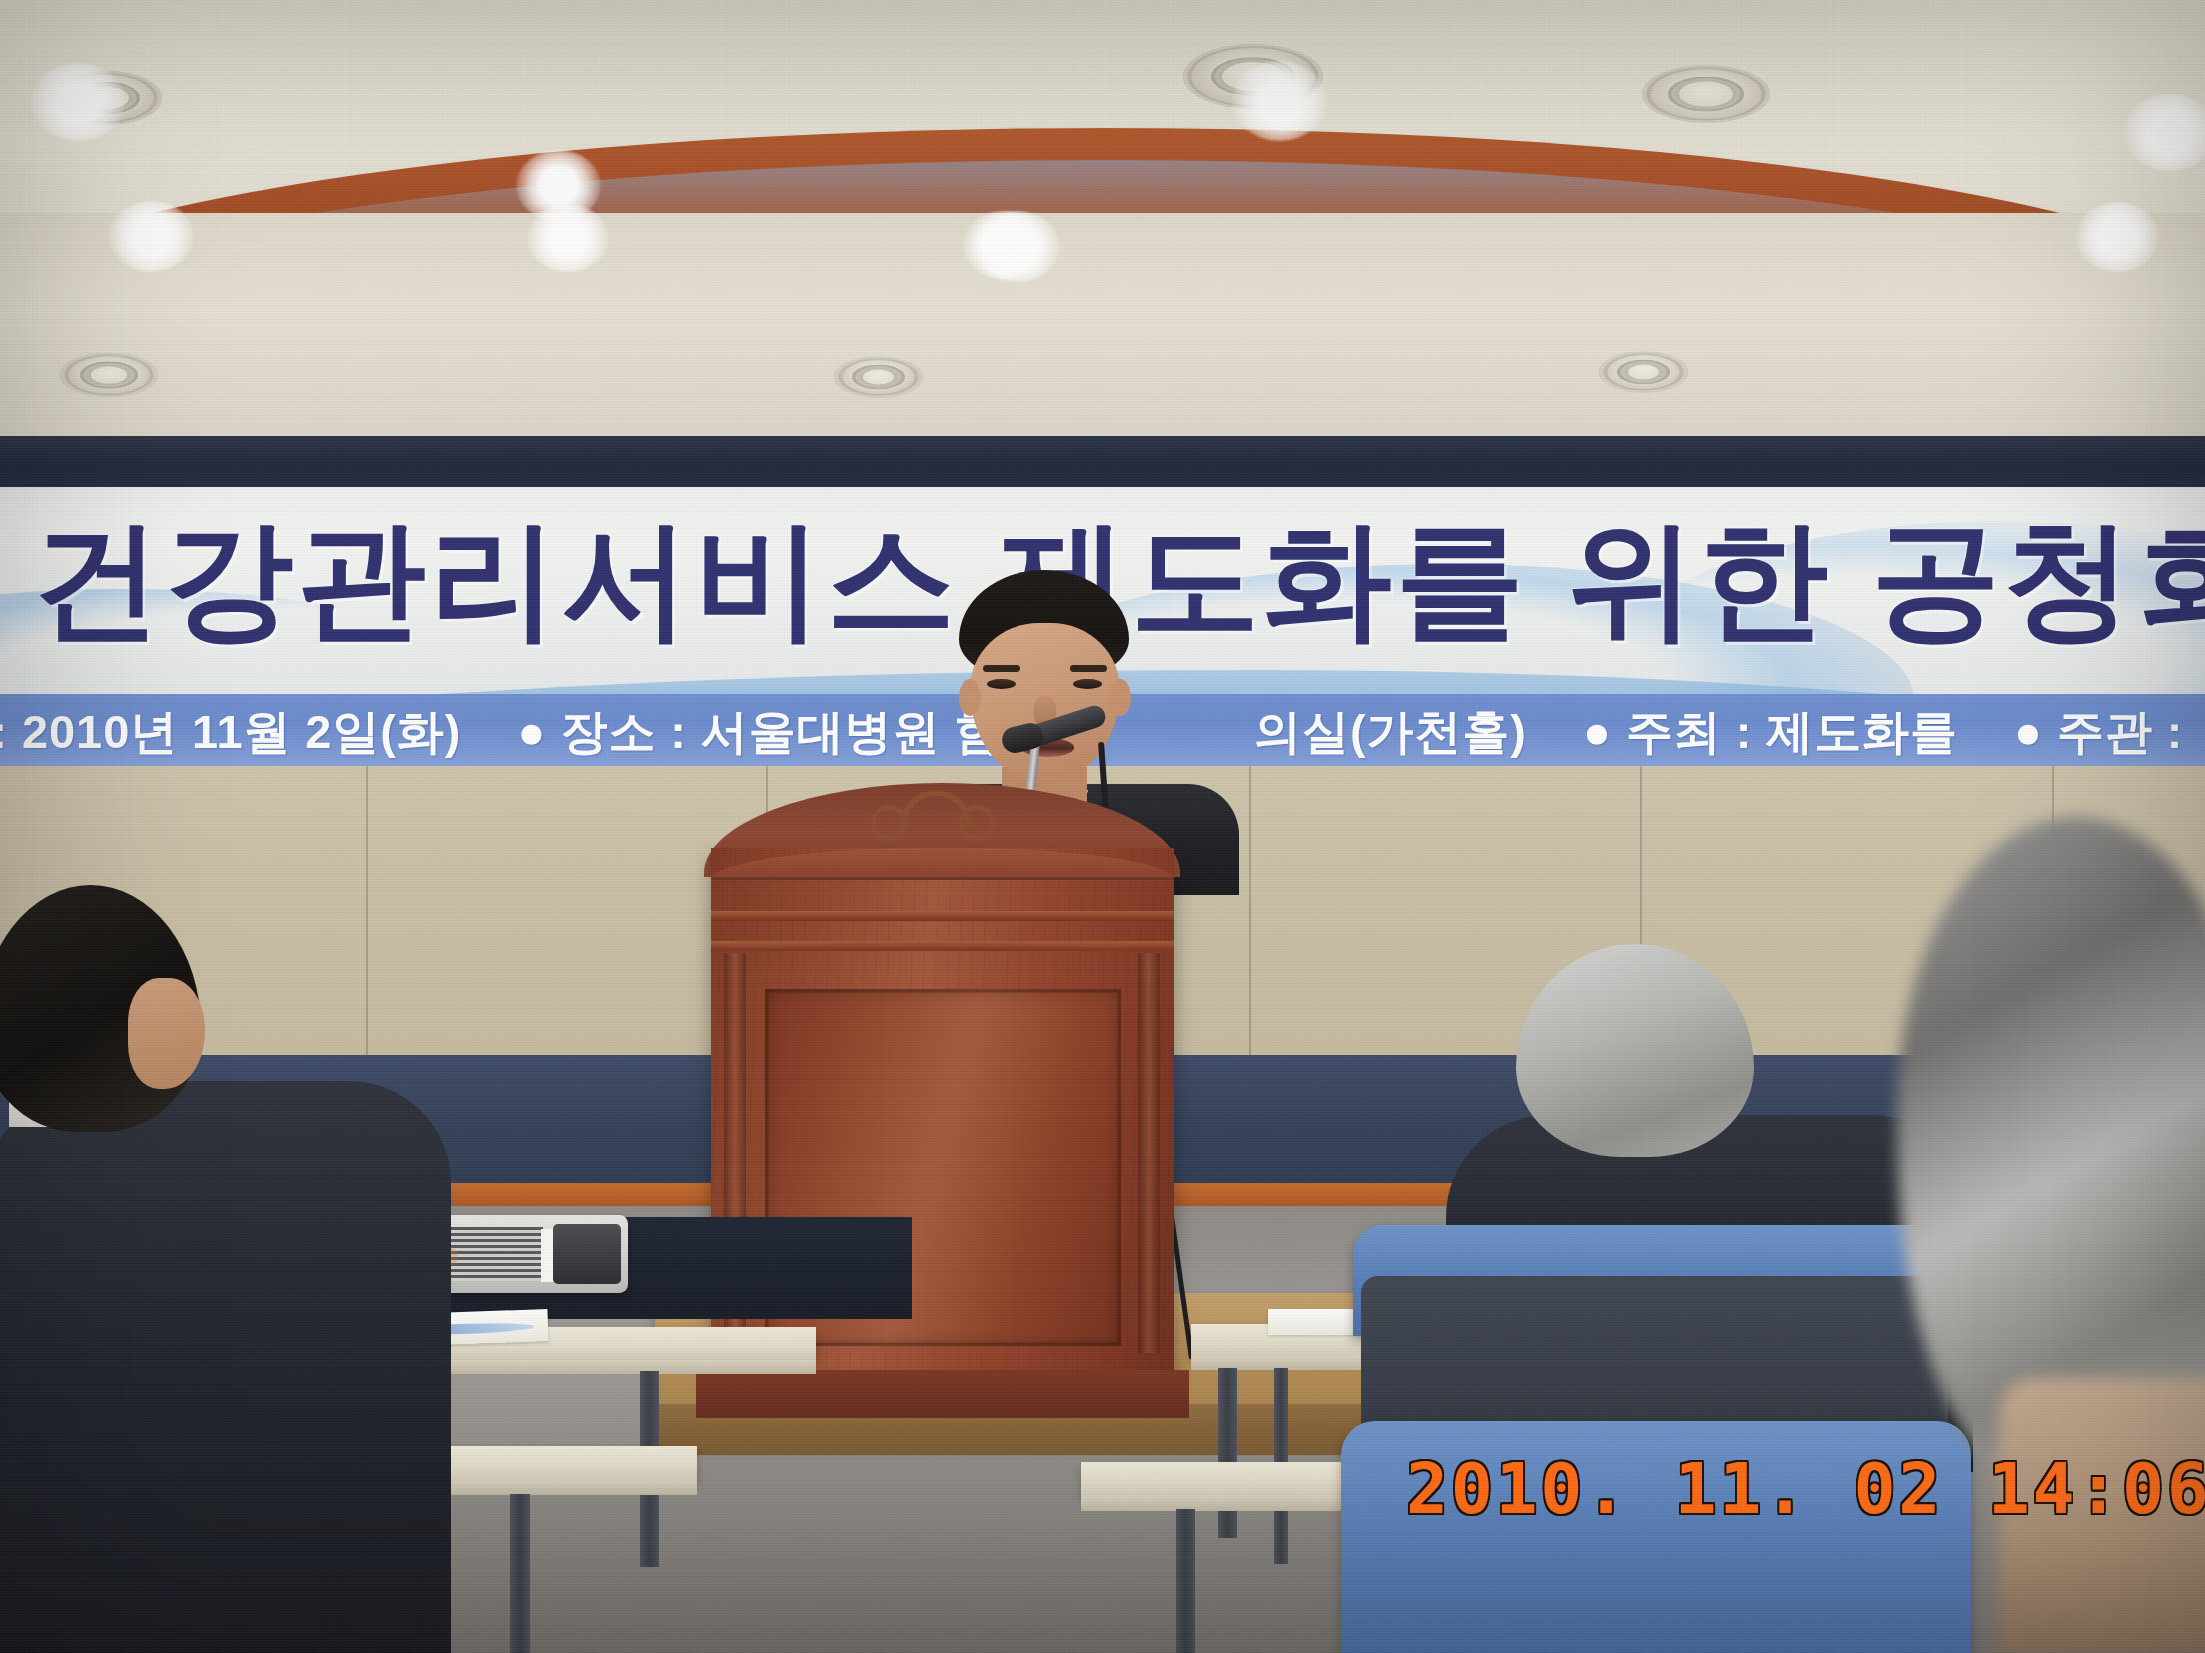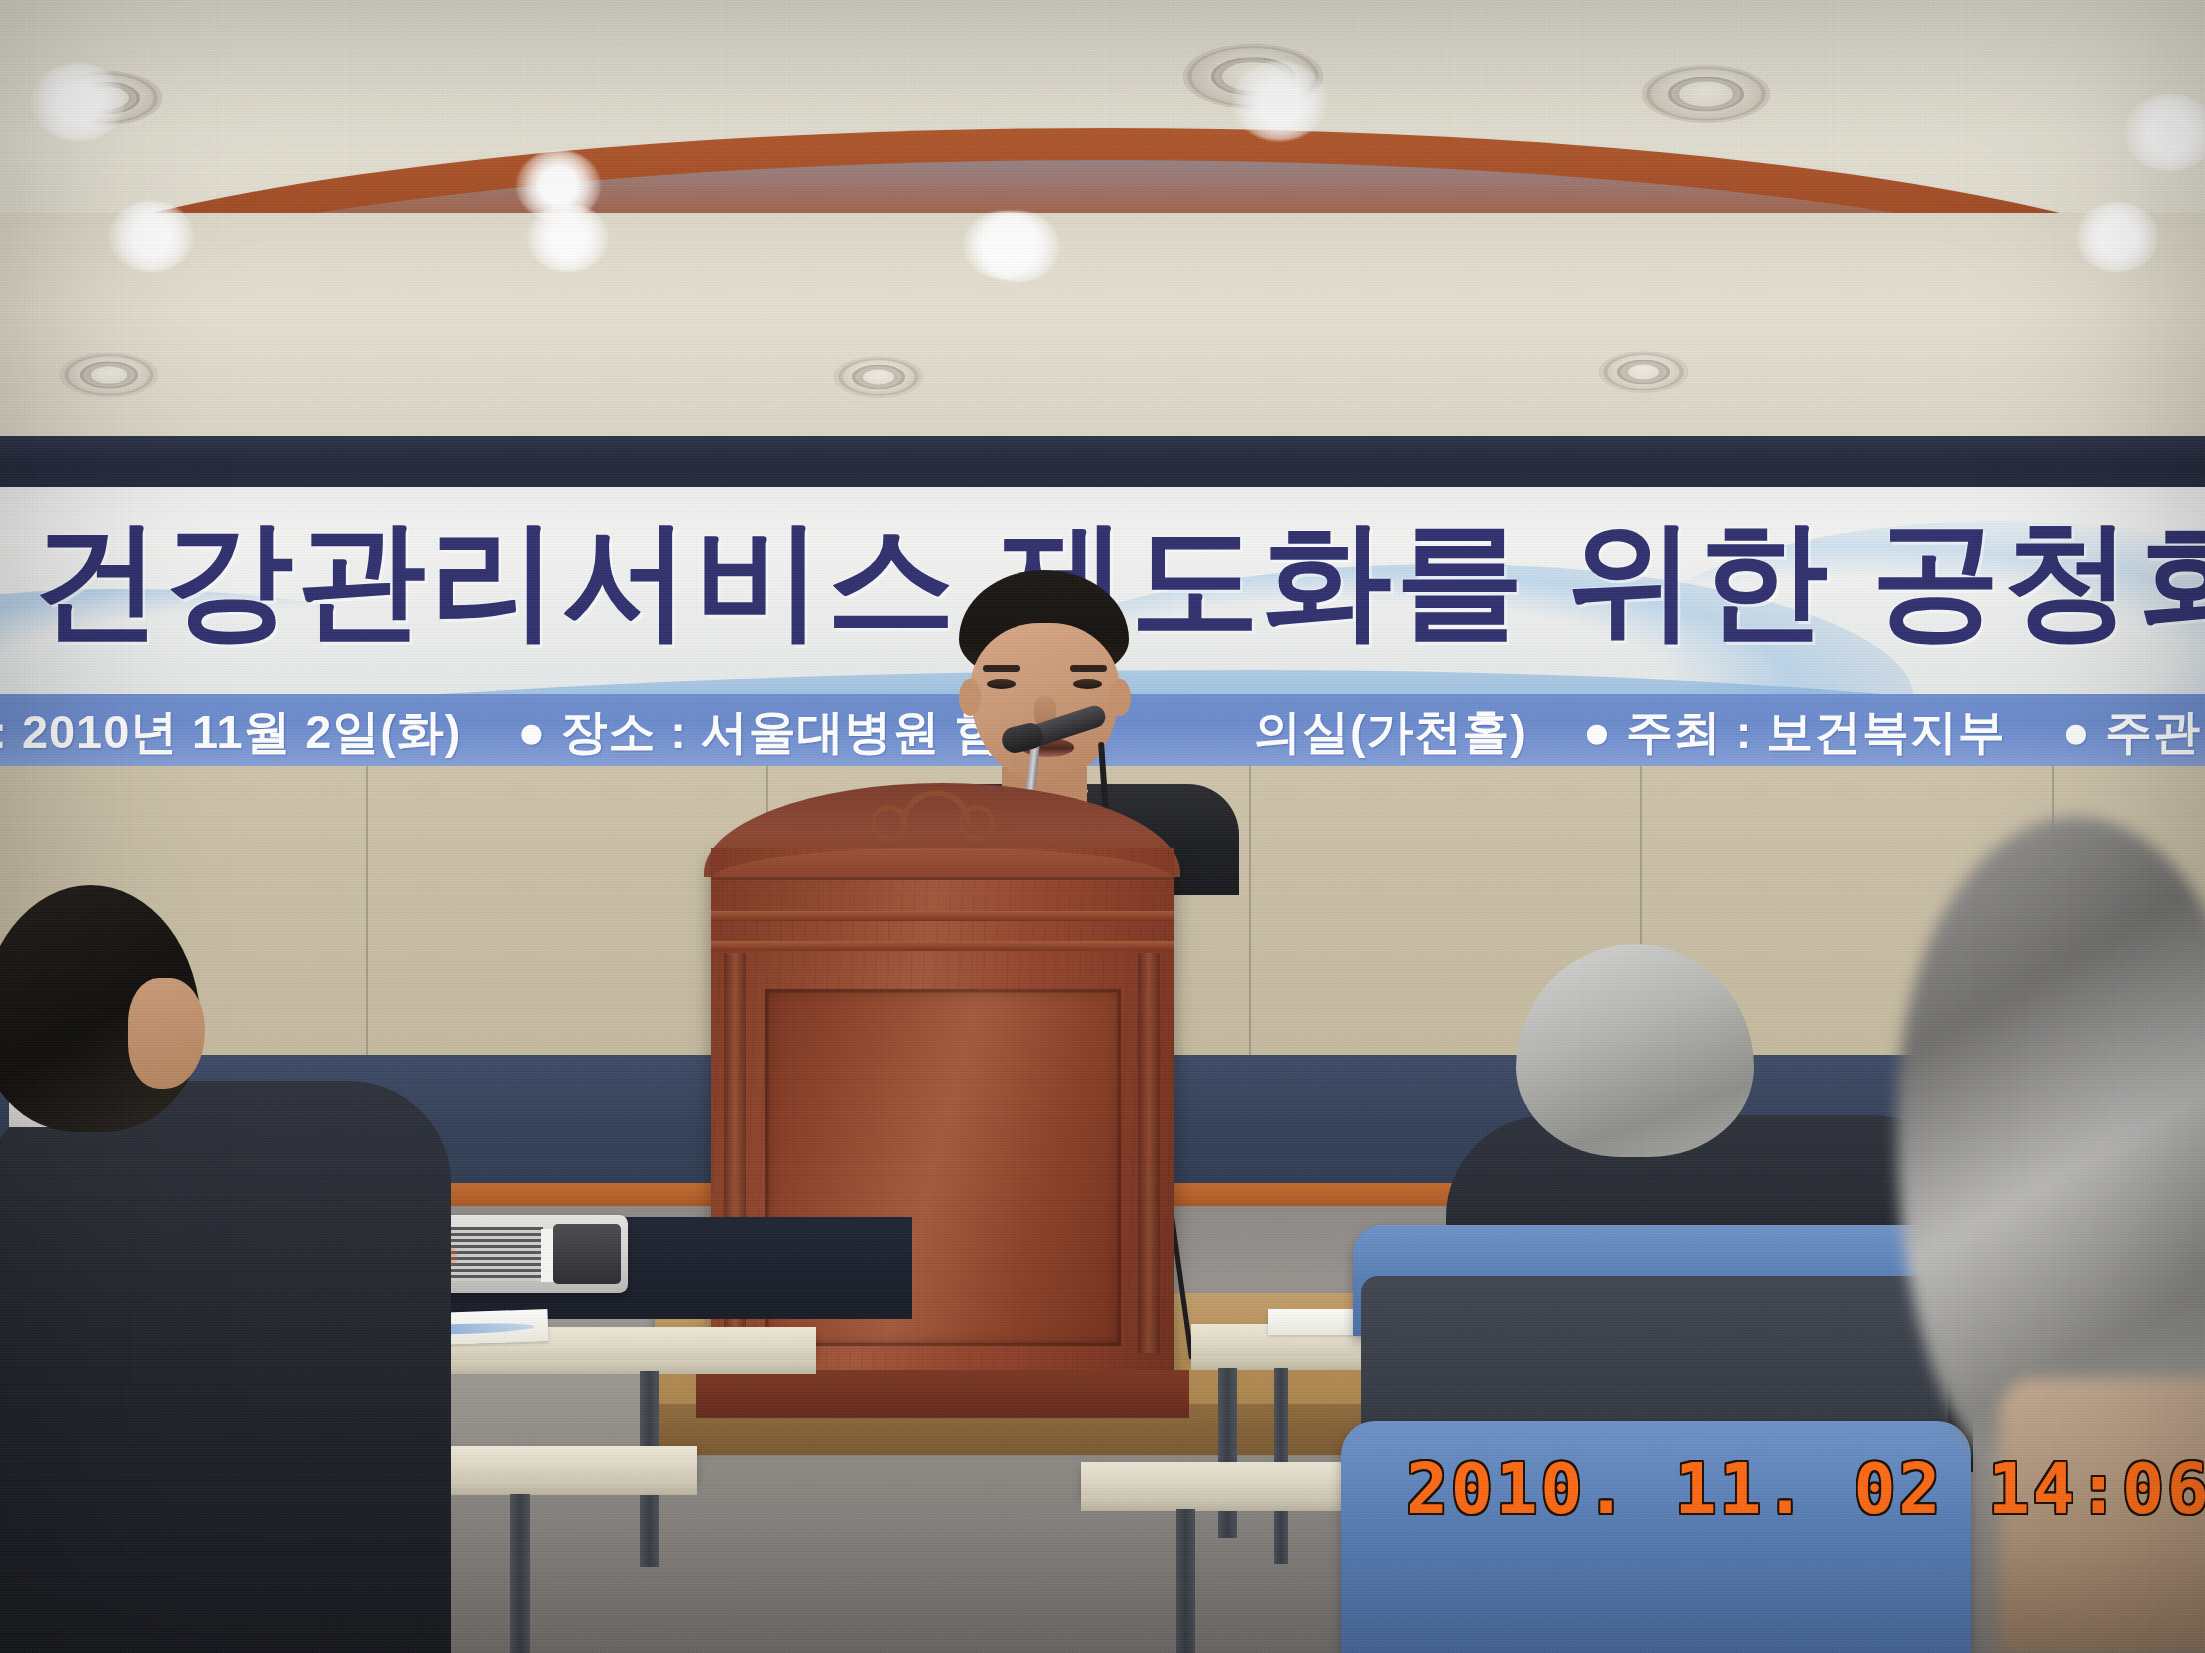--- a/index.html
+++ b/index.html
@@ -243,21 +243,21 @@
     <div class="bn-swoosh bn-s1"></div>
     <div class="bn-swoosh bn-s2"></div>
     <div class="bn-swoosh bn-s3"></div>
     <div class="bn-wave"></div>
     <div class="bn-wave2"></div>
     <div class="bn-bottom"></div>
     <div class="bn-title">건강관리서비스 제도화를 위한 공청회</div>
     <div class="bn-sub">
       <span>: 2010년 11월 2일(화)</span><span class="sep"></span><span>● 장소 :</span>
       <span>서울대병원 함춘</span><span class="sep" style="width:204px"></span><span>의실(가천홀)</span><span class="sep"></span><span>● 주최 :</span>
-      <span>보건복지부</span><span class="sep"></span><span>● 주관 :</span>
+      <span>제도화를</span><span class="sep"></span><span>● 주관 :</span>
       
     </div>
   </div>
 
   <div class="wall-upper"></div>
   <div class="wall-seam" style="left:366px;top:766px;"></div>
   <div class="wall-seam" style="left:766px;top:766px;"></div>
   <div class="wall-seam" style="left:1249px;top:766px;"></div>
   <div class="wall-seam" style="left:1640px;top:766px;"></div>
   <div class="wall-seam" style="left:2052px;top:766px;"></div>

